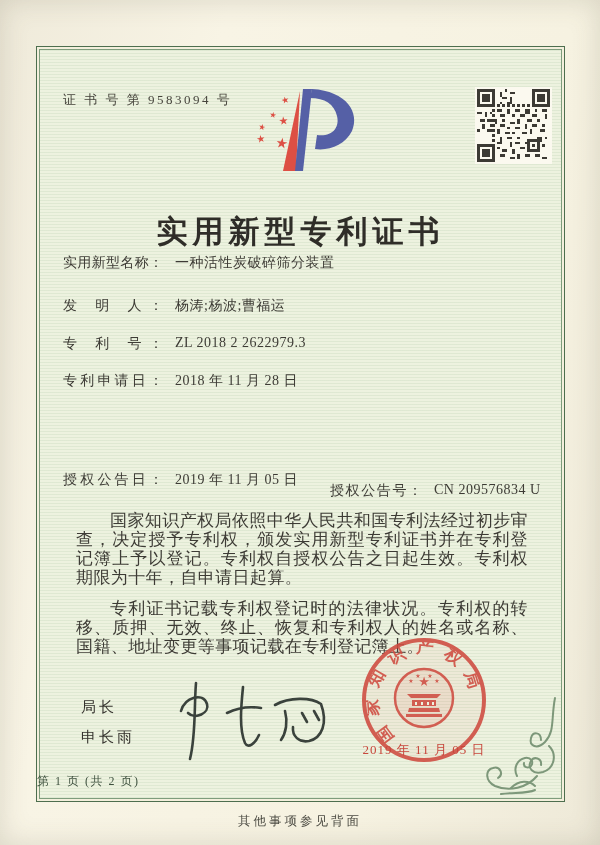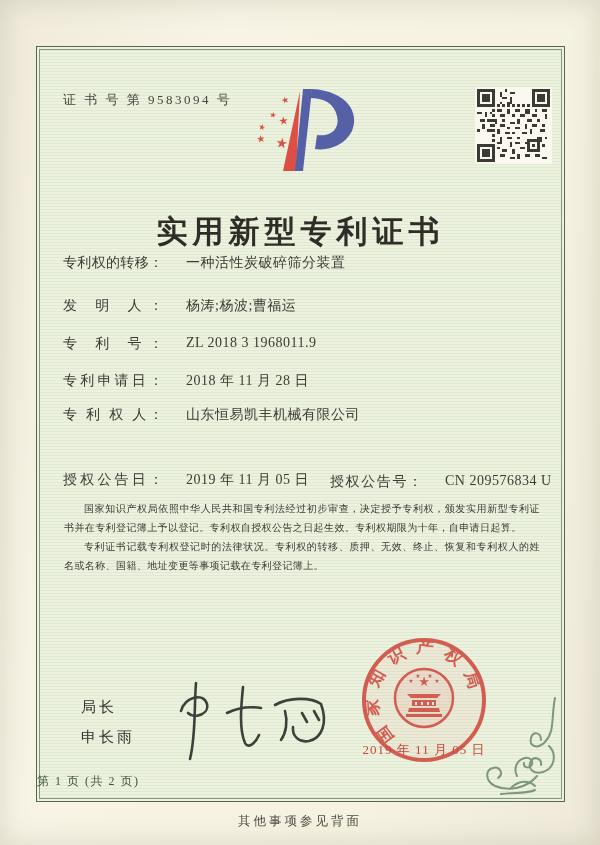--- a/index.html
+++ b/index.html
@@ -17,25 +17,25 @@
     background-color:#edf2df;
     background-image:repeating-linear-gradient(0deg,rgba(128,168,124,.13) 0px,rgba(128,168,124,.13) 1px,transparent 1px,transparent 3px);
   }
   .cert-no{position:absolute;left:26px;top:44px;font-size:13px;letter-spacing:2.5px;color:#46443c;white-space:nowrap;}
   .logo{position:absolute;left:196px;top:34px;width:136px;height:96px;}
   .qr{position:absolute;left:438px;top:40px;width:73px;height:73px;background:#fbf9ef;padding:2px;}
   .title{position:absolute;left:0;top:134px;width:100%;text-align:center;
     font-size:31px;font-weight:bold;letter-spacing:5px;color:#2f2d28;white-space:nowrap;margin-top:30px;}
   .row{position:absolute;left:26px;font-size:14px;white-space:nowrap;color:#3d3b35;}
   .row .lbl{display:inline-block;width:100px;text-align:justify;text-align-last:justify;vertical-align:top;}
-  .row .val{margin-left:23px;letter-spacing:.5px;}
-  .grant2{position:absolute;left:267px;top:2px;}
+  .row .val{margin-left:12px;letter-spacing:.5px;}
+  .grant2{position:absolute;left:267px;top:11px;}
   .grant2 .lbl{width:92px;}
   .paras{position:absolute;left:27px;top:452px;width:476px;}
-  .paras p{margin:0;text-indent:2em;font-size:10px;line-height:19px;text-align:justify;color:#3d3b35;letter-spacing:.4px;}
+  .paras p{margin:12px;text-indent:2em;font-size:17px;line-height:19px;text-align:justify;color:#3d3b35;letter-spacing:.4px;}
   .signer{position:absolute;left:44px;top:645px;font-size:15px;letter-spacing:3px;color:#33312c;line-height:30px;}
   .signature{position:absolute;left:132px;top:630px;width:168px;height:96px;}
   .seal{position:absolute;left:322px;top:588px;width:130px;height:130px;}
   .seal-date{position:absolute;left:316px;top:694px;width:142px;text-align:center;
     font-size:13px;color:#c8473c;letter-spacing:1px;white-space:nowrap;}
   .page-no{position:absolute;left:0;top:726px;width:100%;text-align:left;font-size:12px;letter-spacing:1.5px;color:#3f513f;}
   .flourish{position:absolute;right:1px;bottom:1px;width:92px;height:116px;}
   .back-note{position:absolute;left:0;top:813px;width:100%;text-align:center;font-size:12.5px;letter-spacing:3px;color:#4b4a42;}
 </style>
 </head>
@@ -79,33 +79,30 @@
         <rect x="21" y="21" width="3" height="3" fill="#fbf9ef"></rect>
         <rect x="22" y="22" width="1" height="1"></rect>
       <path d="M8 6h1v1H8zM10 6h1v1h-1zM12 6h1v1h-1zM14 6h1v1h-1zM16 6h1v1h-1zM18 6h1v1h-1zM20 6h1v1h-1zM6 8h1v1H6zM6 10h1v1H6zM6 12h1v1H6zM6 14h1v1H6zM6 16h1v1H6zM6 18h1v1H6zM6 20h1v1H6z"></path>
       <path d="M9 1h1v2H9zM11 0h1v1h-1zM13 1h2v1h-2zM10 3h2v1h-2zM13 3h1v2h-1zM9 5h1v1H9zM12 5h2v1h-2zM8 8h2v1H8zM12 8h1v2h-1zM15 8h2v1h-2zM19 8h2v2h-2zM23 8h1v1h-1zM26 8h2v1h-2zM0 9h2v1H0zM3 9h1v2H3zM5 9h1v1H5zM9 10h2v1H9zM14 10h1v1h-1zM17 10h2v1h-2zM22 10h2v1h-2zM27 10h1v2h-1zM1 12h2v1H1zM4 12h2v1H4zM7 12h1v2H7zM10 12h1v1h-1zM13 13h2v1h-2zM16 12h1v2h-1zM20 12h2v1h-2zM24 12h1v1h-1zM2 14h1v2H2zM5 14h1v1H5zM9 14h2v1H9zM12 15h1v1h-1zM15 15h2v1h-2zM19 14h1v2h-1zM22 14h2v1h-2zM26 14h1v1h-1zM0 16h1v1H0zM4 16h2v1H4zM8 16h1v2H8zM11 17h2v1h-2zM14 17h1v1h-1zM18 17h2v1h-2zM21 16h1v2h-1zM25 16h2v1h-2zM9 19h1v2H9zM12 19h2v1h-2zM16 19h1v1h-1zM24 19h2v2h-2zM27 19h1v1h-1zM8 21h2v1H8zM13 21h1v2h-1zM15 21h2v1h-2zM19 21h1v1h-1zM26 22h1v1h-1zM8 23h1v1H8zM10 24h2v1h-2zM14 24h1v2h-1zM17 23h2v1h-2zM24 24h1v1h-1zM9 26h2v1H9zM13 27h2v1h-2zM16 26h1v2h-1zM19 26h2v1h-2zM23 26h2v1h-2zM26 27h2v1h-2z"></path>
     </g>
   </svg>
 
   <div class="title">实用新型专利证书</div>
 
   <div class="row" style="top:207px">
-    <span class="lbl">专利权的转移：</span><span class="val">一种活性炭破碎筛分装置</span>
+    <span class="lbl">实用新型名称：</span><span class="val">一种活性炭破碎筛分装置</span>
   </div>
   <div class="row" style="top:250px">
     <span class="lbl">发 明 人：</span><span class="val">杨涛;杨波;曹福运</span>
   </div>
   <div class="row" style="top:288px">
-    <span class="lbl">专 利 号：</span><span class="val">ZL 2018 3 1968011.9</span>
+    <span class="lbl">专 利 号：</span><span class="val">ZL 2018 2 2622979.3</span>
   </div>
   <div class="row" style="top:325px">
     <span class="lbl">专利申请日：</span><span class="val">2018 年 11 月 28 日</span>
-  </div>
-  <div class="row" style="top:359px">
-    <span class="lbl">专 利 权 人：</span><span class="val">山东恒易凯丰机械有限公司</span>
   </div>
   <div class="row" style="top:424px">
     <span class="lbl">授权公告日：</span><span class="val">2019 年 11 月 05 日</span>
     <span class="grant2">
       <span class="lbl">授权公告号：</span><span class="val">CN 209576834 U</span>
     </span>
   </div>
 
   <div class="paras">
     <p>国家知识产权局依照中华人民共和国专利法经过初步审查，决定授予专利权，颁发实用新型专利证书并在专利登记簿上予以登记。专利权自授权公告之日起生效。专利权期限为十年，自申请日起算。</p>

